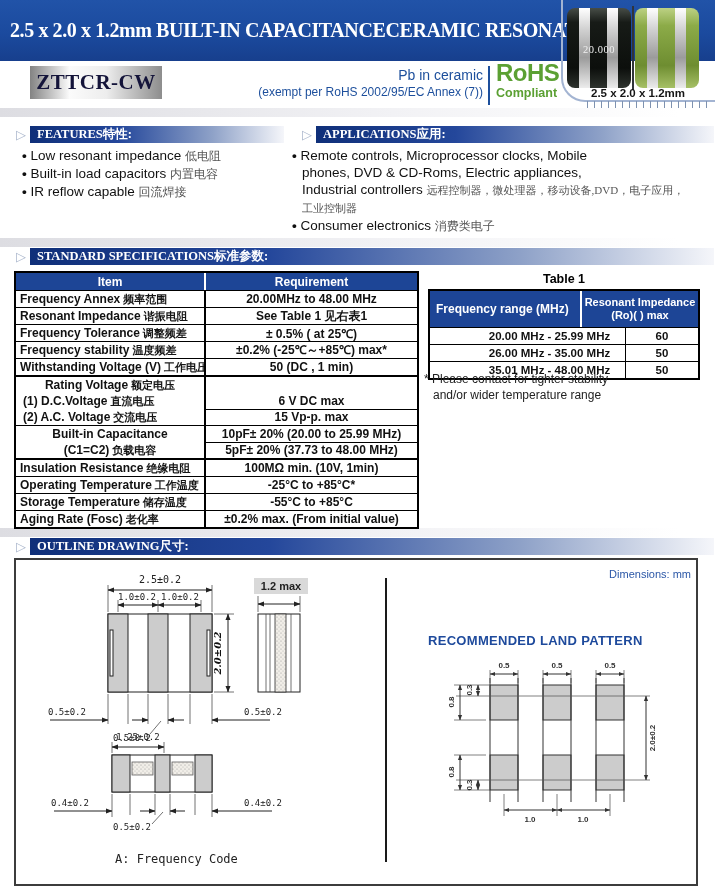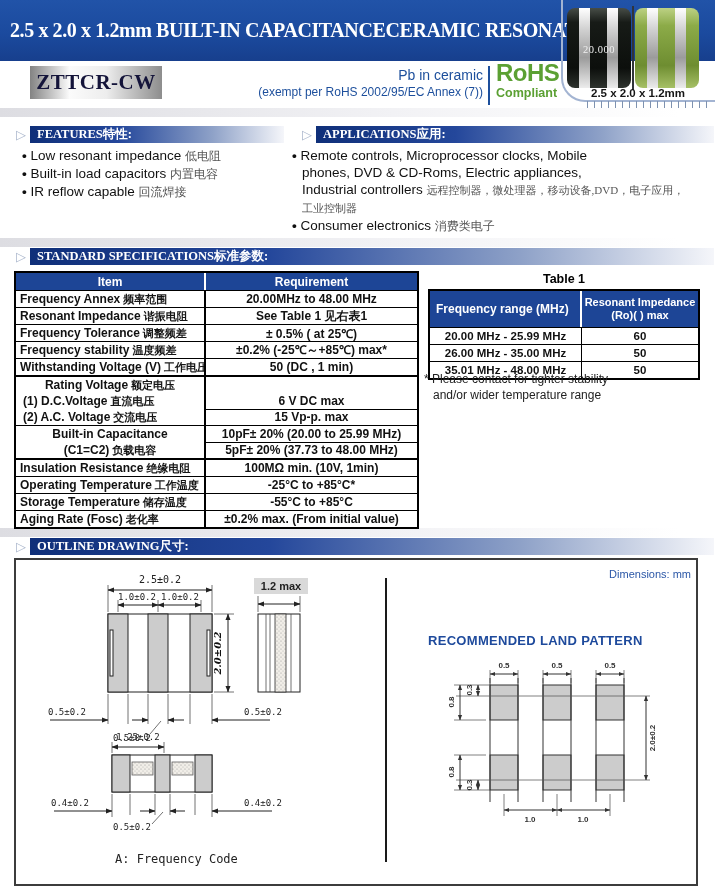--- a/index.html
+++ b/index.html
@@ -93,21 +93,21 @@
   
   .t1-title{position:absolute;left:428px;top:272px;width:272px;text-align:center;
         font-weight:700;font-size:12.5px;color:#000;}
   .t1{position:absolute;left:428px;top:289px;width:272px;border:2px solid #000;background:#fff;
         font-weight:700;box-sizing:border-box;}
   .t1 .hrow{display:flex;background:#1d4596;color:#fff;height:36px;}
   .t1 .hc1{width:152px;display:flex;align-items:center;padding-left:6px;font-size:12px;
         border-right:2px solid #fff;box-sizing:border-box;}
   .t1 .hc2{flex:1;display:flex;flex-direction:column;justify-content:center;text-align:center;
         font-size:11px;line-height:13px;}
-  .t1 .drow{display:flex;border-top:1px solid #000;height:16px;line-height:16px;font-size:11.5px;}
+  .t1 .drow{display:flex;border-top:1px solid #000;height:16px;line-height:16px;font-size:11.5px;padding-left:44px;}
   .t1 .dc1{width:152px;text-align:center;border-right:1px solid #000;box-sizing:border-box;}
   .t1 .dc2{flex:1;text-align:center;}
   .t1-note{position:absolute;left:424px;top:371px;font-size:12px;line-height:16px;color:#222;}
   .t1-note .n2{padding-left:9px;}
 
   
   .draw-box{position:absolute;left:14px;top:558px;width:684px;height:328px;
         border:2px solid #3c3c3c;background:#fff;box-sizing:border-box;}
   .draw-divider{position:absolute;left:385px;top:578px;width:2px;height:284px;background:#1a1a1a;}
   .dim-note{position:absolute;right:24px;top:568px;font-size:11px;color:#2b57a7;}

